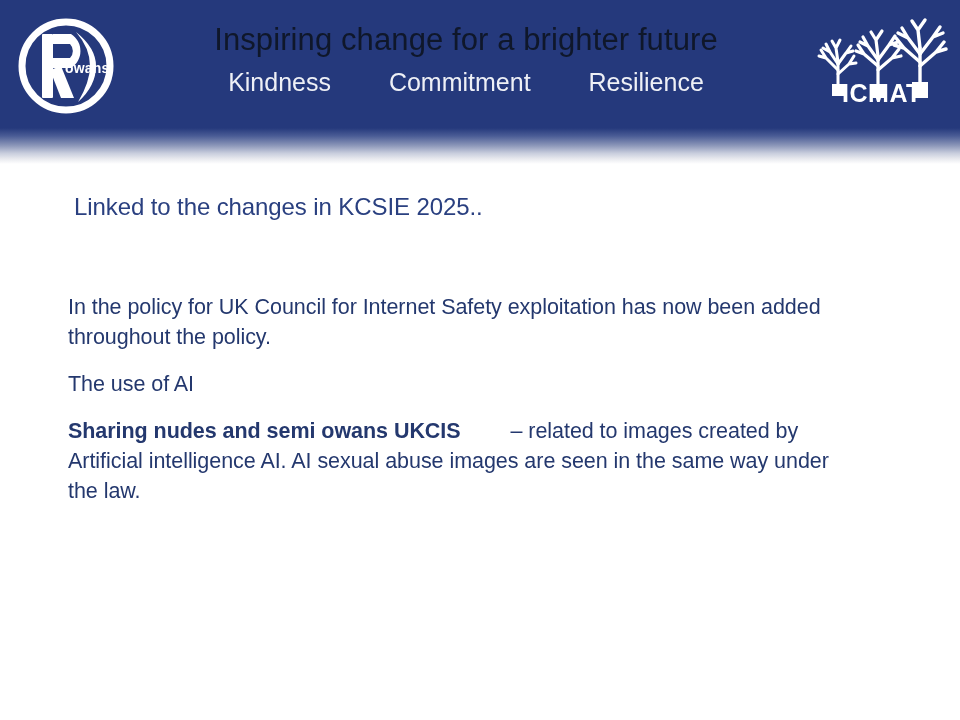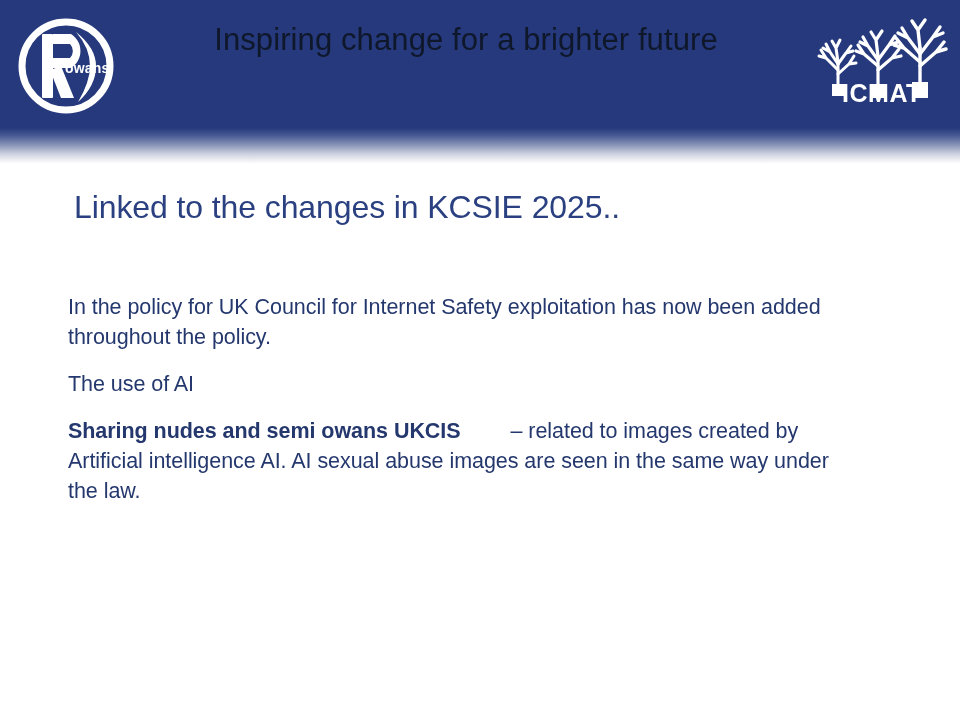--- a/index.html
+++ b/index.html
@@ -99,21 +99,21 @@
     z-index: 4;
   }
   .icmat-logo svg { display: block; }
 
   
   .slide-title {
     position: absolute;
     left: 74px;
     top: 186px;
     width: 820px;
-    font-size: 32px;
+    font-size: 24px;
     line-height: 42px;
     color: #2a4080;
     font-weight: 400;
     letter-spacing: -0.1px;
     z-index: 3;
   }
 
   
   .body-block {
     position: absolute;
@@ -154,20 +154,27 @@
 
         <path d="M58 16 q20 16 20 34 q0 20 -18 36 q12 -20 12 -36 q0 -18 -14 -34 z"></path>
       </g>
 
       <text x="47" y="57" font-family="'Liberation Sans', sans-serif" font-size="14" font-weight="bold" fill="#ffffff" letter-spacing="0.2">owans</text>
     </svg>
   </div>
 
   <div class="header-text">
     <div class="header-tagline">Inspiring change for a brighter future</div>
+    <div class="header-values">
+      <span class="val">Kindness</span>
+      <span class="gap"></span>
+      <span class="val">Commitment</span>
+      <span class="gap"></span>
+      <span class="val">Resilience</span>
+    </div>
   </div>
 
   <div class="icmat-logo">
     <svg width="132" height="104" viewBox="0 0 132 104" aria-hidden="true">
       <g stroke="#ffffff" fill="none" stroke-linecap="round">
 
         <g stroke-width="3">
           <path d="M22 78 L22 48"></path>
           <path d="M22 56 L10 44 M10 44 L5 36 M10 44 L3 42"></path>
           <path d="M22 60 L33 50 M33 50 L38 42 M33 50 L40 49"></path>

